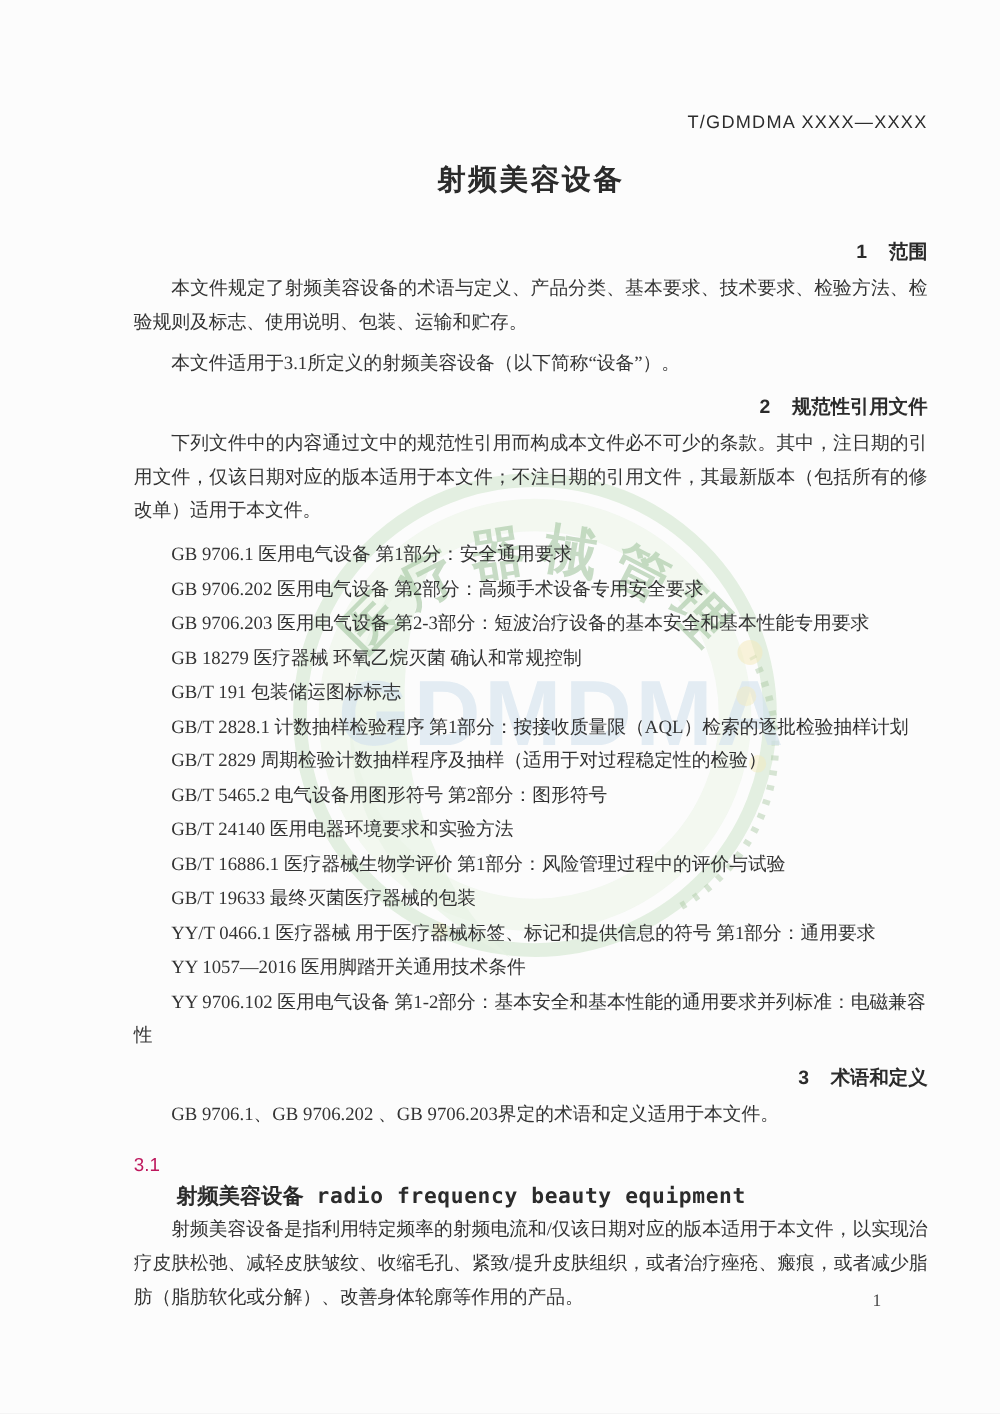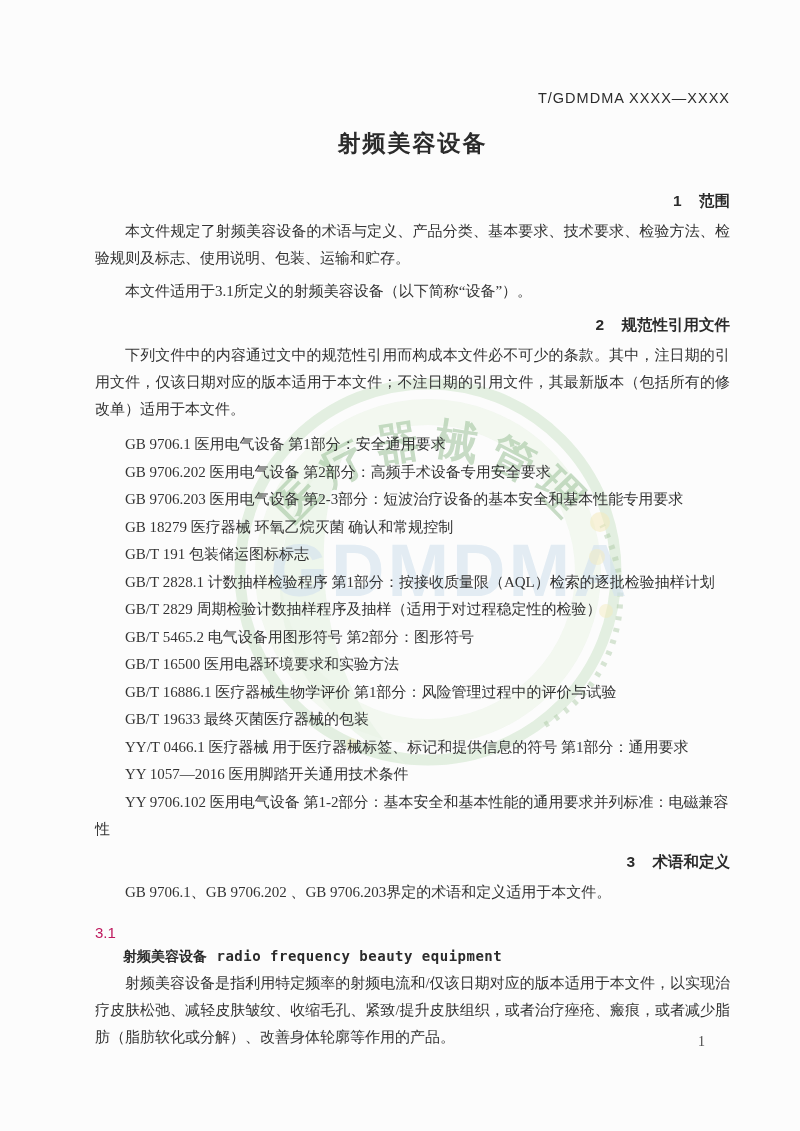--- a/index.html
+++ b/index.html
@@ -9,21 +9,21 @@
     background:#fcfcfc;
     font-family:"Liberation Serif","DejaVu Serif",serif;
     color:#333333;
     overflow:hidden;
   }
   .watermark{
     position:absolute;left:0;top:0;
     pointer-events:none;
   }
   .content{
-    position:absolute;left:95px;top:0;width:635px;
+    position:absolute;left:107px;top:0;width:635px;
   }
   .doc-ref{
     padding-top:90px;
     text-align:right;
     font-family:"Liberation Sans","DejaVu Sans",sans-serif;
     font-size:14.5px;
     letter-spacing:1px;
     color:#2c2c2c;
     font-weight:500;
   }
@@ -63,21 +63,21 @@
     text-align:left;
   }
   .sub-number{
     margin-top:18px;
     font-family:"Liberation Sans","DejaVu Sans",sans-serif;
     font-size:15px;
     color:#be185d;
   }
   .term-line{
     margin:2px 0 0;
-    font-size:14px;
+    font-size:17px;
     line-height:27px;
     text-indent:2em;
   }
   .term-zh{
     font-family:"Liberation Sans","DejaVu Sans",sans-serif;
     font-weight:bold;
     color:#2b2b2b;
   }
   .term-en{
     font-family:"DejaVu Sans Mono","Liberation Mono",monospace;
@@ -141,21 +141,21 @@
 
     <div class="ref-list">
       <p class="ref">GB 9706.1 医用电气设备 第1部分：安全通用要求</p>
       <p class="ref">GB 9706.202 医用电气设备 第2部分：高频手术设备专用安全要求</p>
       <p class="ref">GB 9706.203 医用电气设备 第2-3部分：短波治疗设备的基本安全和基本性能专用要求</p>
       <p class="ref">GB 18279 医疗器械 环氧乙烷灭菌 确认和常规控制</p>
       <p class="ref">GB/T 191 包装储运图标标志</p>
       <p class="ref">GB/T 2828.1 计数抽样检验程序 第1部分：按接收质量限（AQL）检索的逐批检验抽样计划</p>
       <p class="ref">GB/T 2829 周期检验计数抽样程序及抽样（适用于对过程稳定性的检验）</p>
       <p class="ref">GB/T 5465.2 电气设备用图形符号 第2部分：图形符号</p>
-      <p class="ref">GB/T 16500 医用电器环境要求和实验方法</p>
+      <p class="ref">GB/T 24140 医用电器环境要求和实验方法</p>
       <p class="ref">GB/T 16886.1 医疗器械生物学评价 第1部分：风险管理过程中的评价与试验</p>
       <p class="ref">GB/T 19633 最终灭菌医疗器械的包装</p>
       <p class="ref">YY/T 0466.1 医疗器械 用于医疗器械标签、标记和提供信息的符号 第1部分：通用要求</p>
       <p class="ref">YY 1057—2016 医用脚踏开关通用技术条件</p>
       <p class="ref">YY 9706.102 医用电气设备 第1-2部分：基本安全和基本性能的通用要求并列标准：电磁兼容性</p>
     </div>
 
     <h2 class="sec-heading m-sec3">
       <span class="h-num">3</span>
       <span>术语和定义</span>

